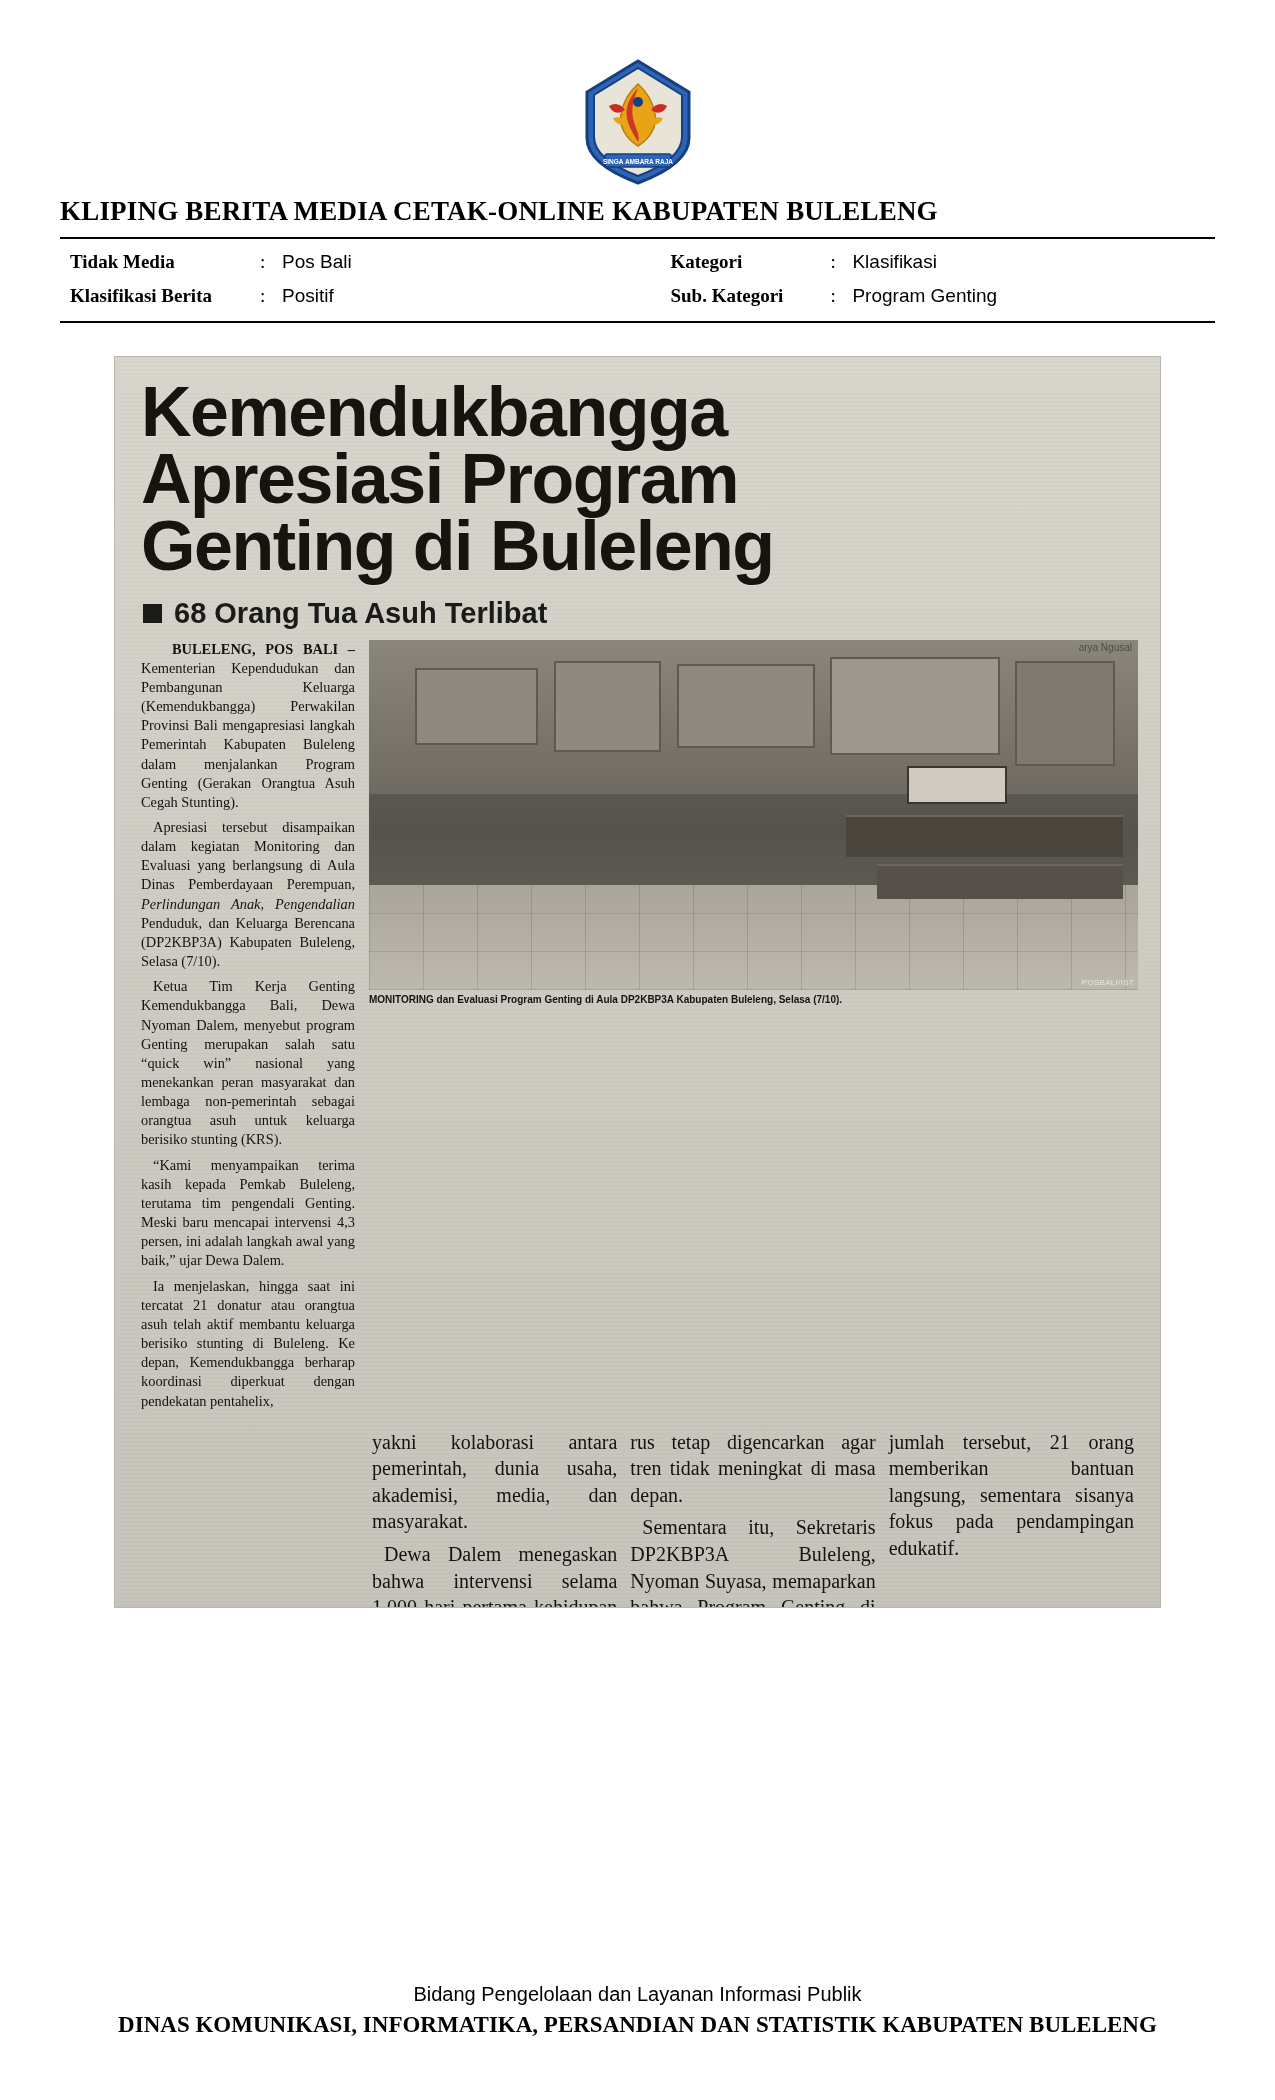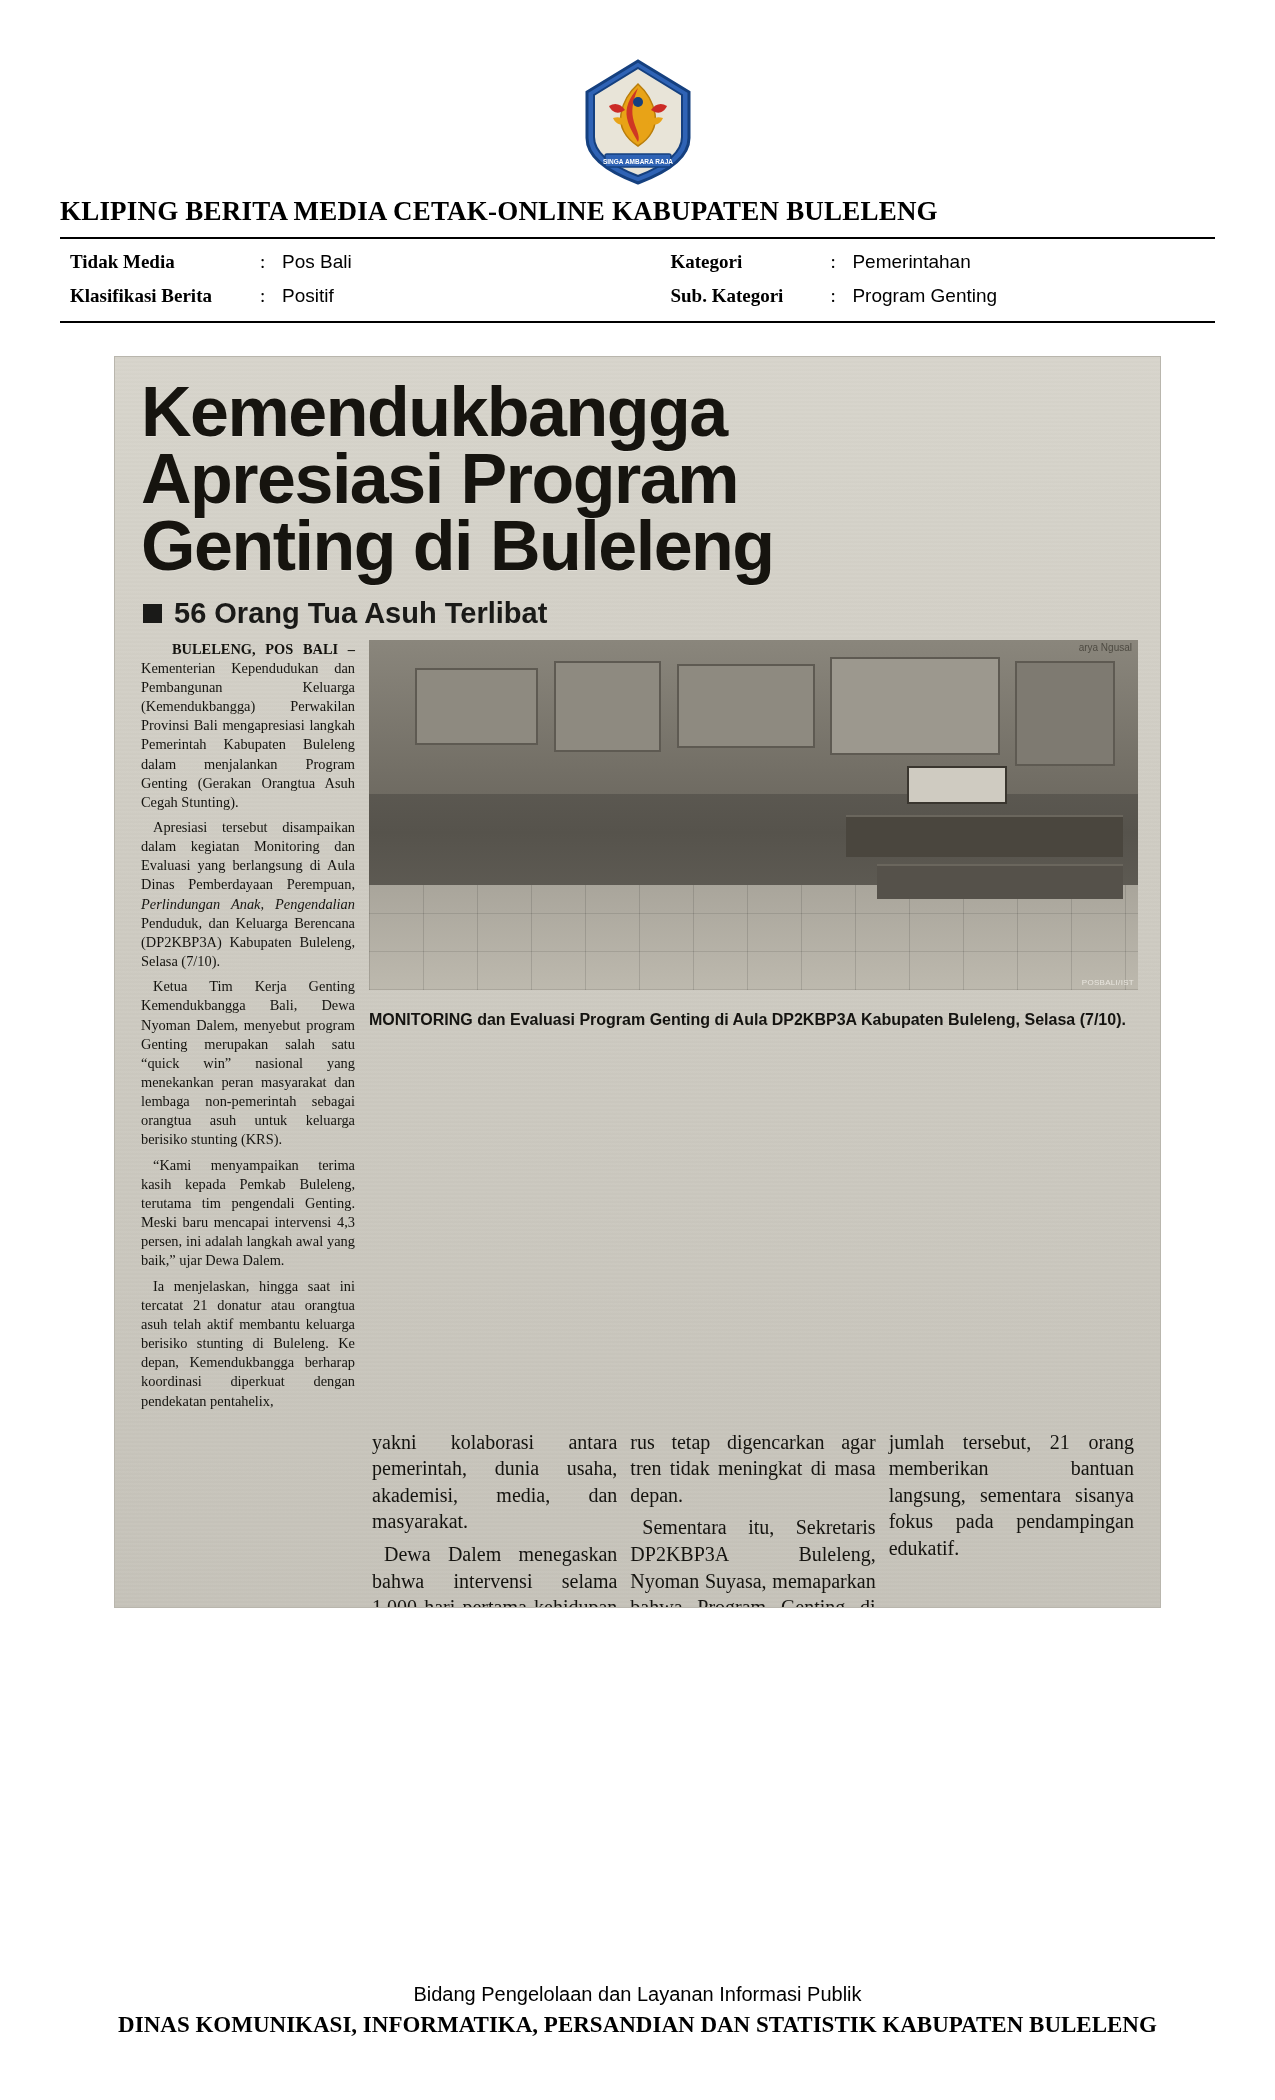--- a/index.html
+++ b/index.html
@@ -216,24 +216,24 @@
     font-size:8px; color:#e9e6df; letter-spacing:0.3px;
   }
   .photo-top-text{
     position:absolute; right:6px; top:2px;
     font-family:"Liberation Sans",sans-serif;
     font-size:10px; color:#3a372f; opacity:.75;
   }
   .caption {
     font-family: "Liberation Sans", sans-serif;
     font-weight: bold;
-    font-size: 16px;
+    font-size: 10px;
     line-height: 1.25;
     color:#141310;
-    margin-top: 20px;
+    margin-top: 4px;
     padding-right: 4px;
   }
 
   
   .cols {
     display: flex;
     gap: 13px;
     margin-top: 12px;
     padding: 0 4px;
   }
@@ -307,21 +307,21 @@
       <div class="meta-row">
         <span class="meta-label w1">Klasifikasi Berita</span>
         <span class="meta-colon">:</span>
         <span class="meta-value">Positif</span>
       </div>
     </div>
     <div class="meta-col right">
       <div class="meta-row">
         <span class="meta-label w2">Kategori</span>
         <span class="meta-colon">:</span>
-        <span class="meta-value">Pemerintahan</span>
+        <span class="meta-value">Klasifikasi</span>
       </div>
       <div class="meta-row">
         <span class="meta-label w2">Sub. Kategori</span>
         <span class="meta-colon">:</span>
         <span class="meta-value">Program Genting</span>
       </div>
     </div>
   </div>
 
   <hr class="rule">
@@ -331,21 +331,21 @@
     <div class="news">
 
       <div class="headline">
         <span class="l1">Kemendukbangga</span>
         <span class="l2">Apresiasi Program</span>
         <span class="l3">Genting di Buleleng</span>
       </div>
 
       <div class="kicker">
         <span class="sq"></span>
-        <span class="txt">56 Orang Tua Asuh Terlibat</span>
+        <span class="txt">68 Orang Tua Asuh Terlibat</span>
       </div>
 
       <div class="top-block">
 
         <div class="lead-col">
           <p class="first">
             <b>BULELENG, POS BALI –</b>
             <span>Kementerian Kependudukan dan Pembangunan Keluarga (Kemendukbangga) Perwakilan Provinsi Bali mengapresiasi langkah Pemerintah Kabupaten Buleleng dalam menjalankan Program Genting (Gerakan Orangtua Asuh Cegah Stunting).</span>
           </p>
           <p>

